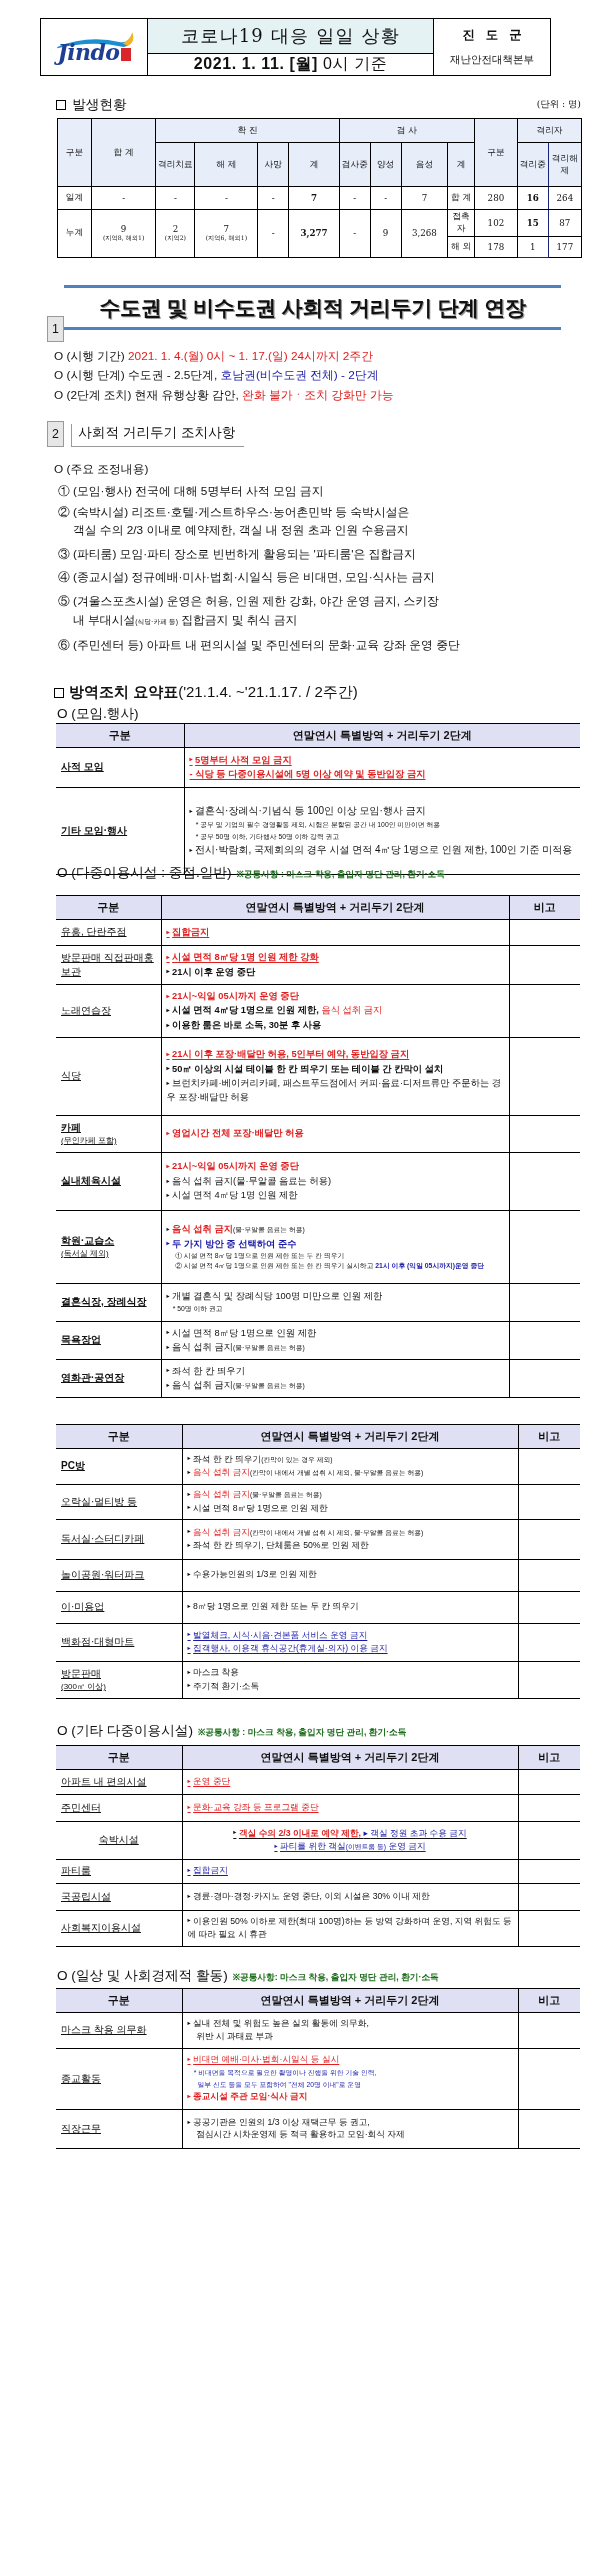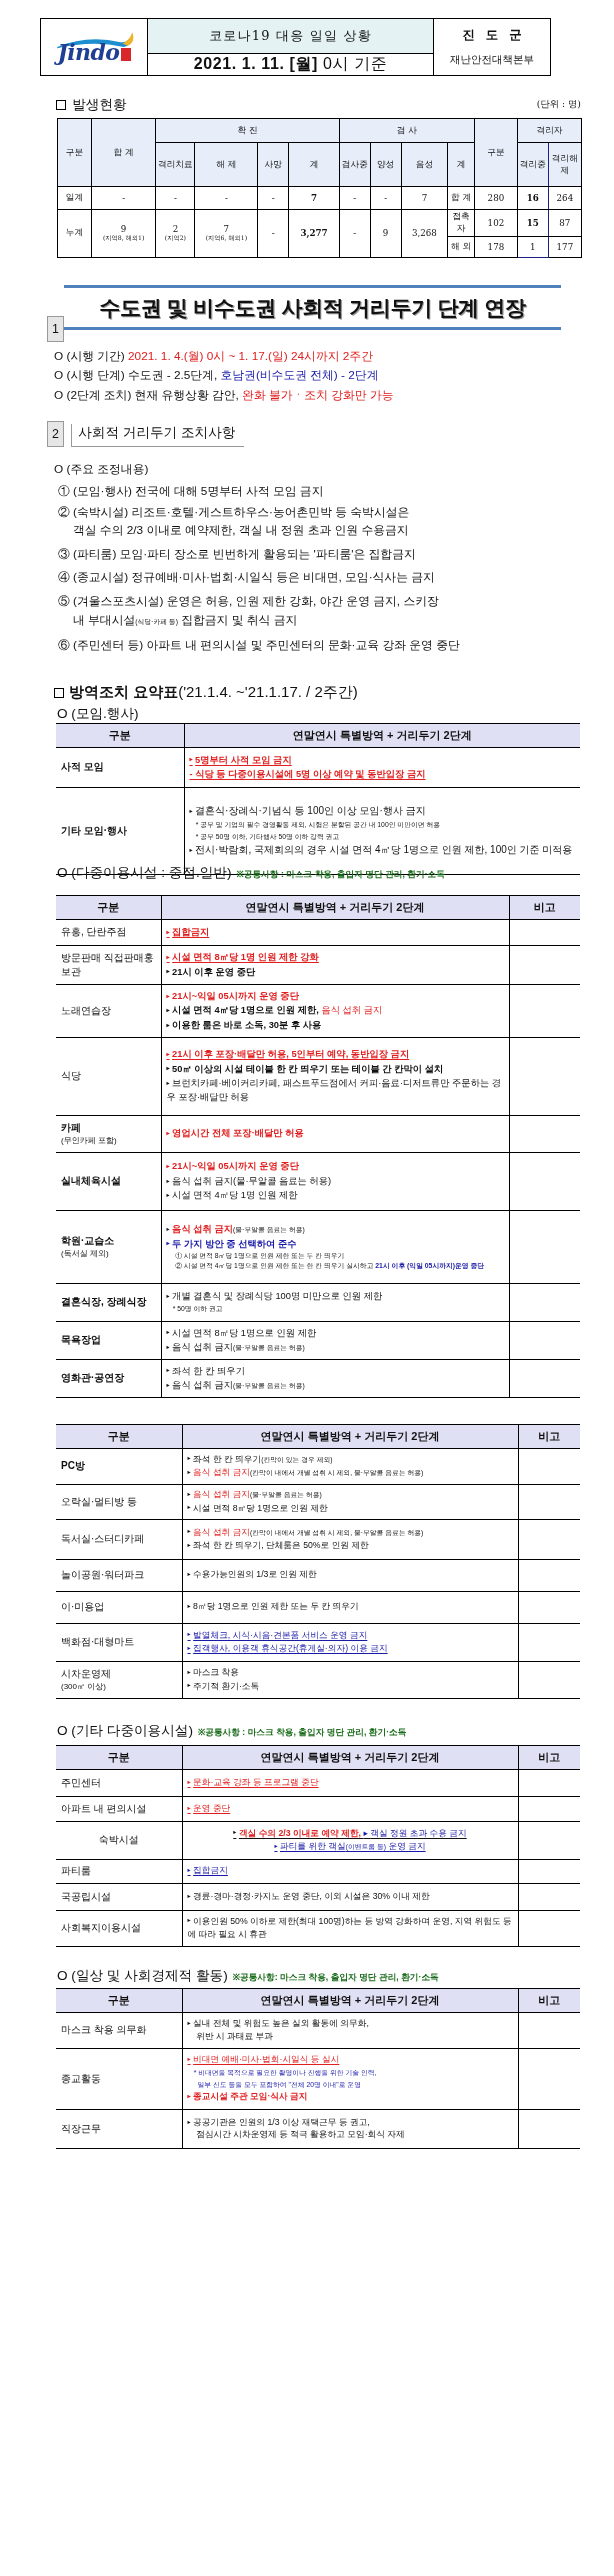--- a/index.html
+++ b/index.html
@@ -7,21 +7,21 @@
   body { font-family: "DejaVu Sans", "Liberation Sans", sans-serif; color: #111; position: relative; height: 2576px; }
   .page { position: absolute; left: 0; top: 0; width: 614px; }
 
   
   .hdr { position: absolute; left: 40px; top: 18px; width: 511px; height: 58px; border: 1.9px solid #000; display: flex; }
   .hdr-logo { width: 107px; border-right: 0.6px solid #000; display: flex; align-items: center; justify-content: center; position: relative; }
   .logo-word { font-family: "DejaVu Serif", serif; font-style: italic; font-weight: bold; font-size: 22px; color: #1f3f95; letter-spacing: -0.6px; position: relative; top: 5px; }
   .logo-wave { position: absolute; left: 15px; top: 12.4px; }
   .logo-badge { display: inline-block; width: 10px; height: 12.4px; background: #d8262b; margin-left: 1.2px; position: relative; top: 7.4px; }
   .hdr-mid { width: 286px; border-right: 0.6px solid #000; display: flex; flex-direction: column; }
-  .hdr-title { height: 35px; background: #e4f2f4; border-bottom: 0.6px solid #000; display: flex; align-items: center; justify-content: center; font-family: "DejaVu Serif", serif; font-size: 13px; letter-spacing: 1.2px; }
+  .hdr-title { height: 35px; background: #e4f2f4; border-bottom: 0.6px solid #000; display: flex; align-items: center; justify-content: center; font-family: "DejaVu Serif", serif; font-size: 18px; letter-spacing: 1.2px; }
   .hdr-date { flex: 1; display: flex; align-items: center; justify-content: center; font-family: "Liberation Sans", sans-serif; font-size: 16px; font-weight: bold; letter-spacing: 0.6px; }
   .hdr-date .normal { font-weight: normal; margin-left: 5px; }
   .hdr-right { flex: 1; display: flex; flex-direction: column; align-items: center; justify-content: center; gap: 8.7px; }
   .hdr-org { font-size: 12.4px; font-weight: bold; letter-spacing: 11px; margin-right: -11px; font-family: "DejaVu Serif", serif; }
   .hdr-dept { font-size: 10.5px; font-family: "DejaVu Serif", serif; }
 
   
   .sec-h { position: absolute; font-family: "DejaVu Serif", serif; font-size: 13.6px; }
   .sec-h .box { display: inline-block; width: 10px; height: 10px; border: 0.9px solid #000; margin-right: 6.2px; vertical-align: -0.6px; }
   .unit { position: absolute; right: 33px; top: 98px; font-size: 9.3px; font-family: "DejaVu Serif", serif; }
@@ -61,21 +61,21 @@
   .sub-h { position: absolute; left: 57px; font-family: "Liberation Sans", sans-serif; font-size: 13.6px; white-space: nowrap; }
   .sub-h .note { font-size: 8.7px; font-weight: bold; margin-left: 5px; text-align: center; }
 
   
   .mt { position: absolute; left: 56px; width: 524px; font-family: "Liberation Sans", sans-serif; font-size: 9.3px; }
   .mt th { background: #e0e0f4; font-size: 11px; font-weight: bold; height: 23.5px; border-bottom: 0.6px solid #000; }
   .mt thead tr th { border-top: 1.9px solid #000; }
   .mt td { border-top: 0.6px solid #000; vertical-align: middle; padding: 2.5px 5px; }
   .mt td + td, .mt th + th { border-left: 0.6px solid #000; }
   .mt tbody tr:last-child td { border-bottom: 1.9px solid #000; }
-  .mt .cat { font-size: 10px; }
+  .mt .cat { font-size: 10px; text-decoration: underline; }
   .mt .cat.b { font-weight: bold; }
   .mt .cat .s { font-size: 8px; font-weight: normal; display: block; }
   .it { display: block; line-height: 1.55; }
   .it::before { content: "▸"; font-size: 6.2px; margin-right: 2.5px; vertical-align: 1.2px; }
   .it.noarrow::before { content: ""; margin: 0; }
   .u { text-decoration: underline; text-underline-offset: 1.9px; }
   .b { font-weight: bold; }
   .note-s { display: block; font-size: 6.8px; padding-left: 6.2px; line-height: 1.7; }
   .indent { padding-left: 8.7px; display: block; }
 </style>
@@ -377,52 +377,52 @@
       </tr>
       <tr style="height:38px;">
         <td class="cat">백화점·대형마트</td>
         <td>
             <span class="it blue u">발열체크, 시식·시음·견본품 서비스 운영 금지</span>
             <span class="it blue u">집객행사, 이용객 휴식공간(휴게실·의자) 이용 금지</span>
           </td>
           <td></td>
       </tr>
       <tr style="height:37px;">
-        <td class="cat"><span>시차운영제</span><span class="s">(300㎡ 이상)</span></td>
+        <td class="cat"><span>방문판매</span><span class="s">(300㎡ 이상)</span></td>
         <td>
             <span class="it">마스크 착용</span>
             <span class="it">주기적 환기·소독</span>
           </td>
           <td></td>
       </tr>
     </tbody>
   </table>
 
   <div class="sub-h" style="top:1722px;"><span>O (기타 다중이용시설)</span><span class="note green">※공통사항 : 마스크 착용, 출입자 명단 관리, 환기·소독</span></div>
 
   <table class="mt" style="top:1745px; font-size:8.7px;">
     <thead>
         <tr>
       <th style="width:126px;">구분</th>
       <th>연말연시 특별방역 + 거리두기 2단계</th>
       <th style="width:62px;">비고</th>
     </tr>
       </thead>
     <tbody>
+      <tr style="height:25px;">
+        <td class="cat">아파트 내 편의시설</td>
+        <td>
+            <span class="it red u">운영 중단</span>
+          </td>
+          <td></td>
+      </tr>
       <tr style="height:27px;">
         <td class="cat">주민센터</td>
         <td>
             <span class="it red u">문화·교육 강좌 등 프로그램 중단</span>
-          </td>
-          <td></td>
-      </tr>
-      <tr style="height:25px;">
-        <td class="cat">아파트 내 편의시설</td>
-        <td>
-            <span class="it red u">운영 중단</span>
           </td>
           <td></td>
       </tr>
       <tr style="height:38px;text-align:center;">
         <td class="cat">숙박시설</td>
         <td>
             <span class="it u"><span class="red b">객실 수의 2/3 이내로 예약 제한,</span> <span class="blue">▸ <span>객실 정원 초과 수용 금지</span></span></span>
             <span class="it blue u"><span>파티를 위한 객실</span><span class="small">(이벤트룸 등)</span><span> 운영 금지</span></span>
           </td>
           <td></td>

